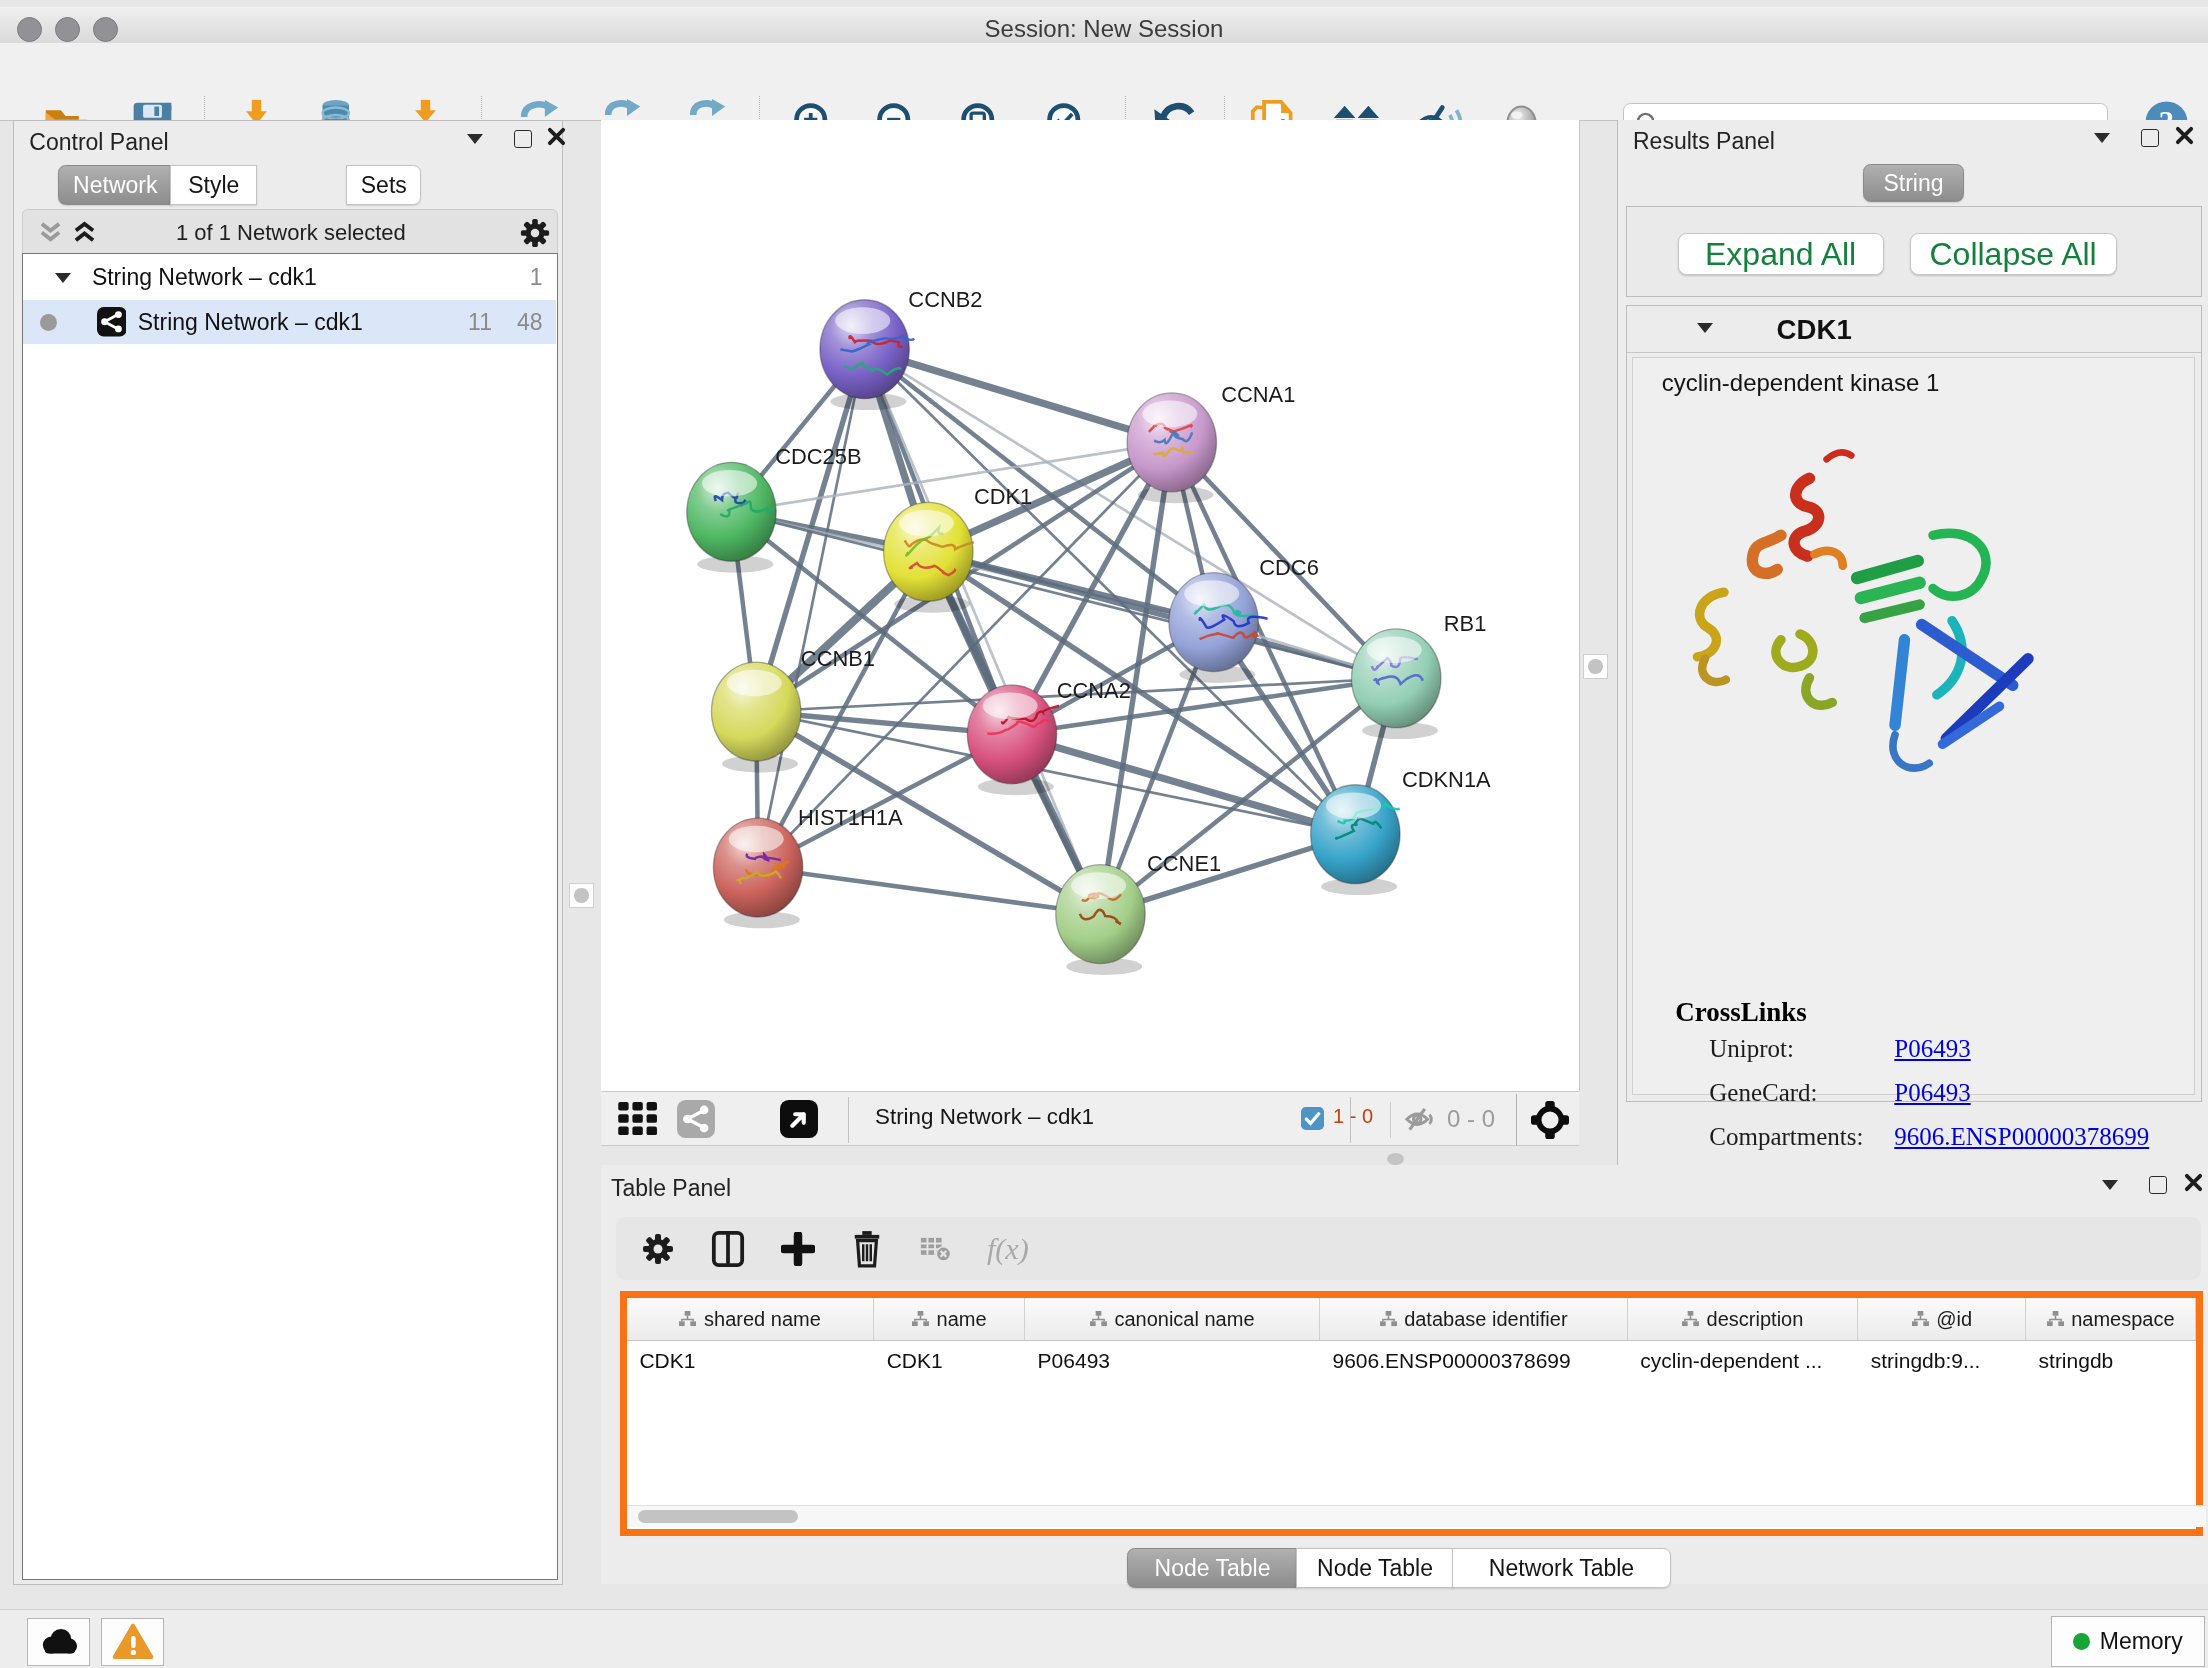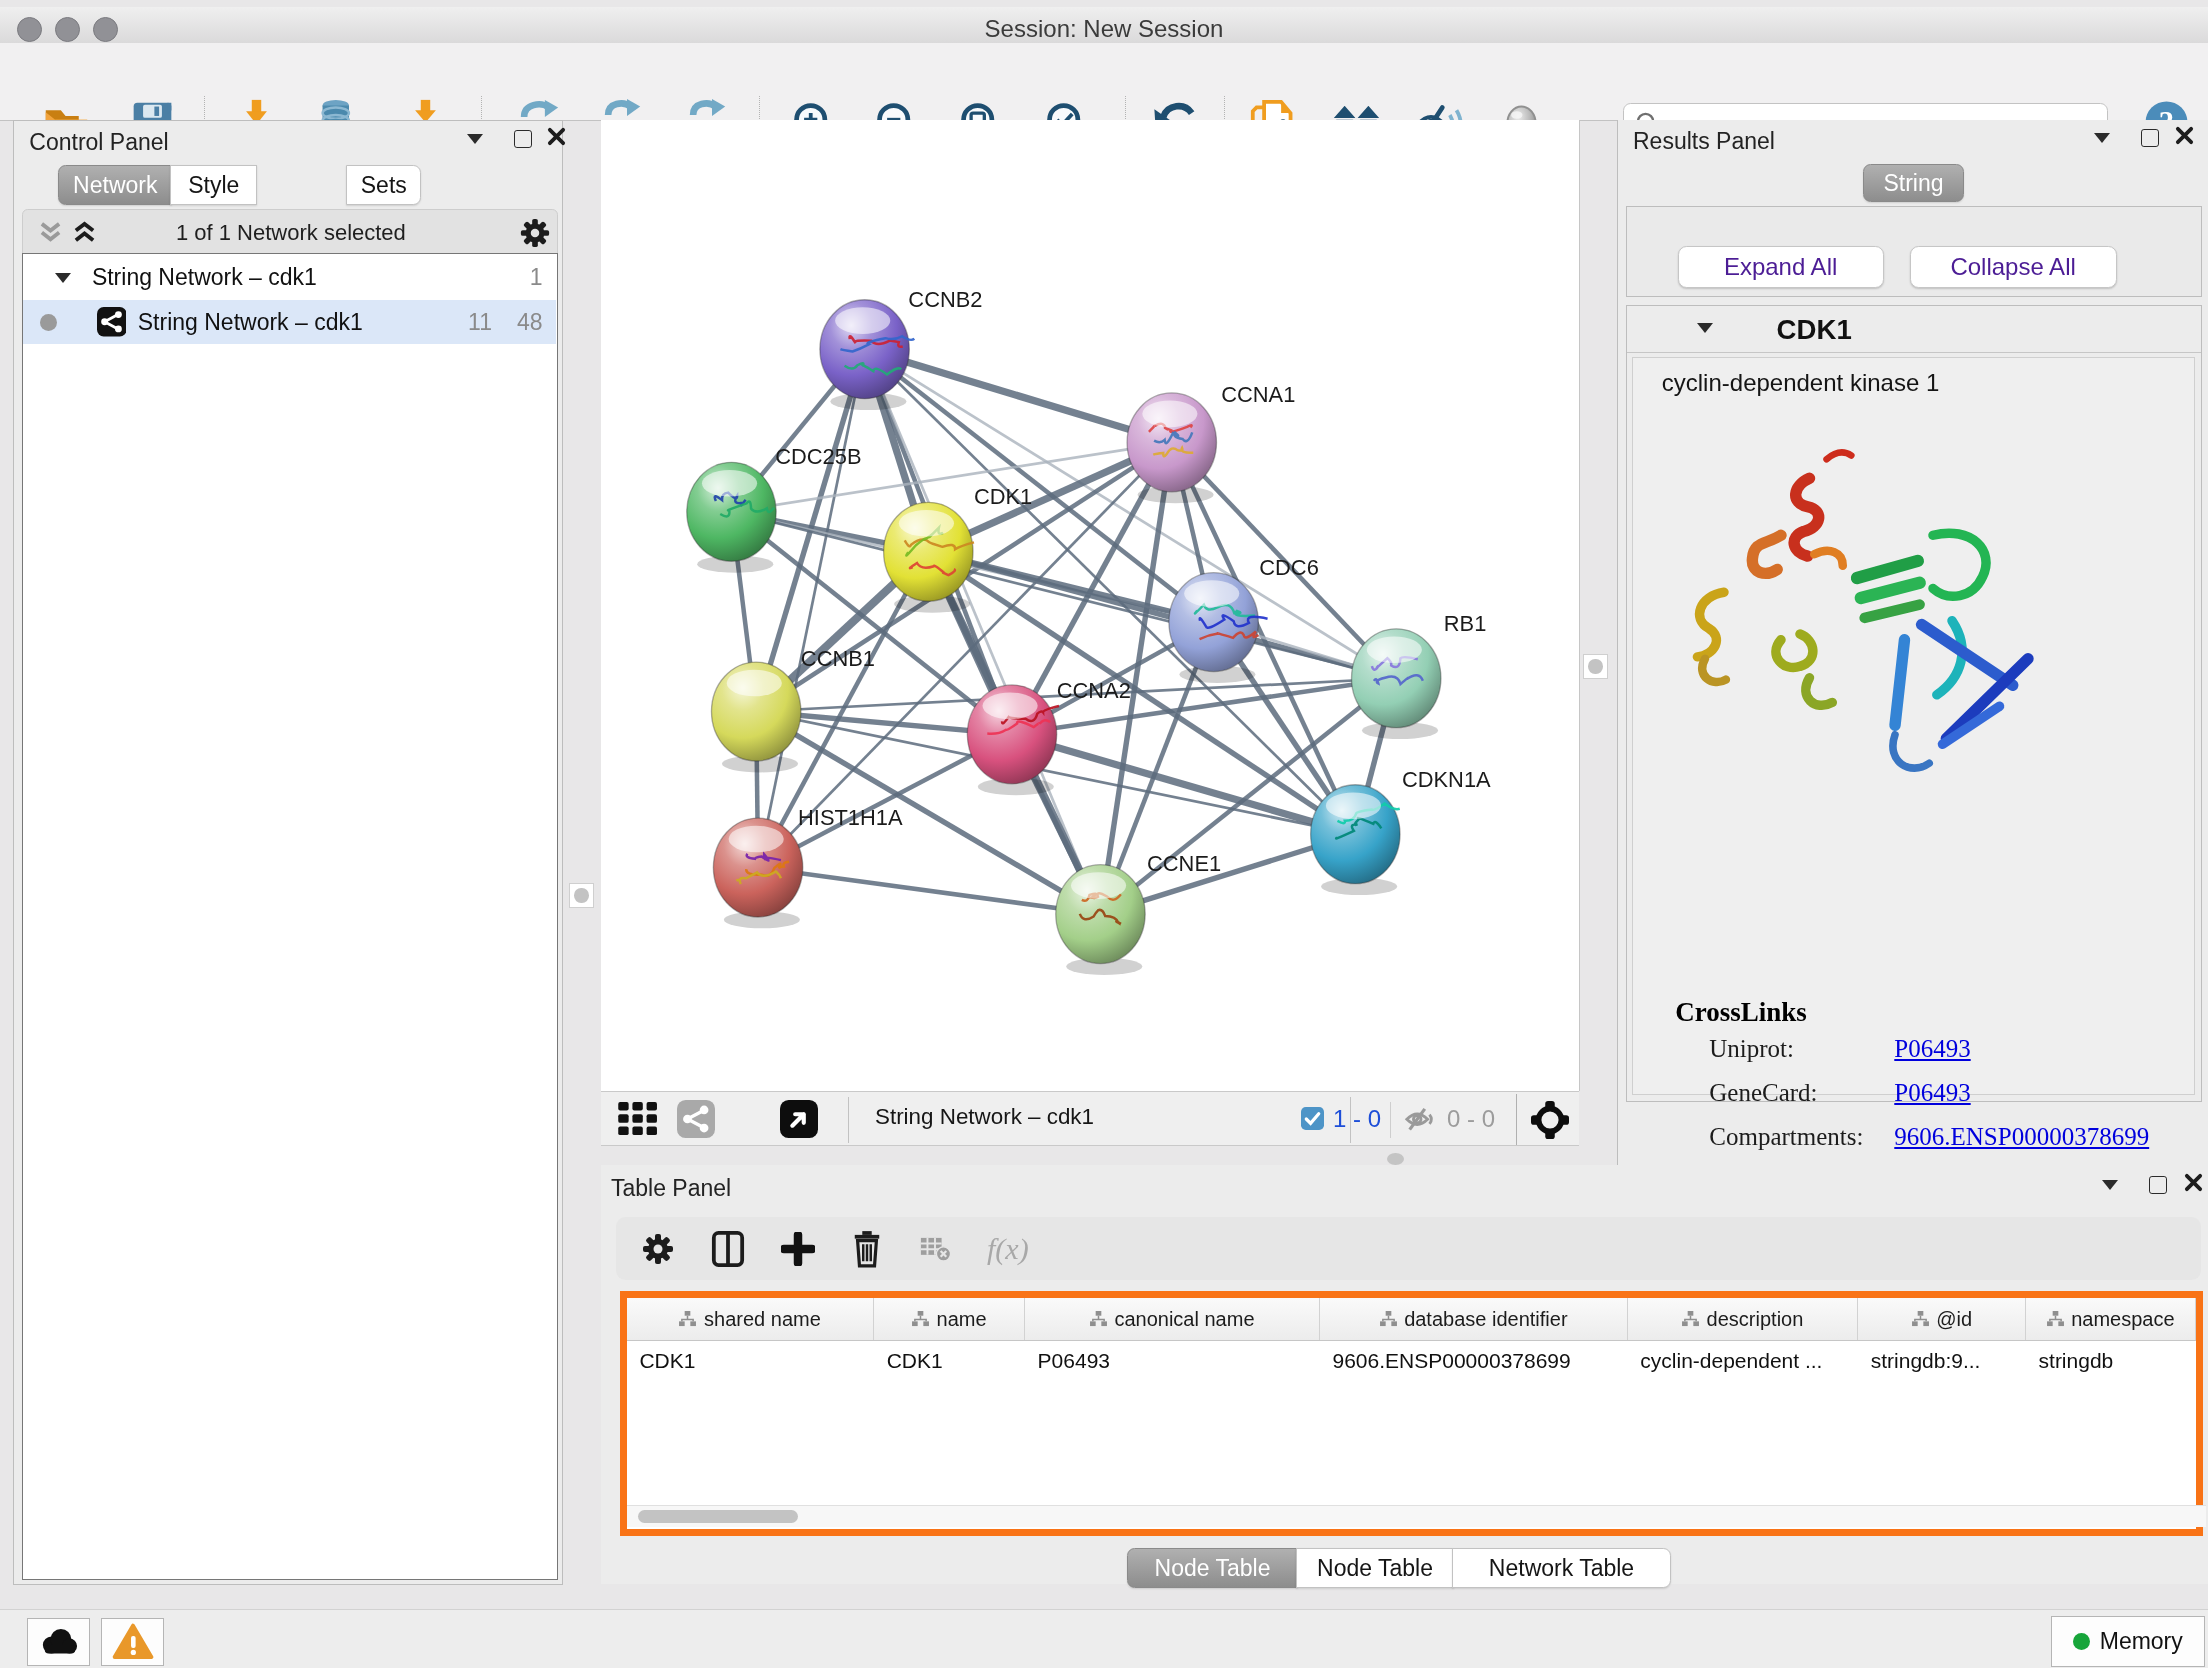--- a/index.html
+++ b/index.html
@@ -15,21 +15,21 @@
   .tbi{top:54px;width:53px;height:53px;display:flex;align-items:center;justify-content:center;}
   .vsep{top:53px;height:55px;border-left:1.9px dotted #b3b3b3;}
   .searchbox{left:1623px;top:60px;width:483px;height:38px;background:#fff;border:1px solid #c3c3c3;border-radius:7.6px;display:flex;align-items:center;}
   .searchbox input{border:none;outline:none;font-size:21px;flex:1;background:transparent;font-family:"Liberation Sans",sans-serif;}
   
   .ptitle{font-size:23px;color:#232323;}
   .tri-down{width:0;height:0;border-left:8.6px solid transparent;border-right:8.6px solid transparent;border-top:10.5px solid #2b2b2b;}
   .sq-btn{width:16px;height:16px;border:1.9px solid #2b2b2b;border-radius:2.9px;}
   .tab{display:flex;align-items:center;justify-content:center;font-size:23px;background:#fff;color:#151515;border:1px solid #c2c2c2;box-shadow:0 1px 1.9px rgba(0,0,0,.12);}
   .tab.sel{background:linear-gradient(#b0b0b0,#8d8d8d);color:#fff;border-color:#8a8a8a;}
-  .btn{background:#fff;border:1px solid #c6c6c6;border-radius:8.6px;font-size:24px;color:#4c1d95;display:flex;align-items:center;justify-content:center;box-shadow:0 1px 1.9px rgba(0,0,0,.18);margin-top:13px;}
+  .btn{background:#fff;border:1px solid #c6c6c6;border-radius:8.6px;font-size:32px;color:#15803d;display:flex;align-items:center;justify-content:center;box-shadow:0 1px 1.9px rgba(0,0,0,.18);}
   .link{color:#0000dd;text-decoration:underline;}
   .serif{font-family:"Liberation Serif",serif;}
   
   .cpanel{left:13.3px;top:120px;width:550px;height:1465px;background:#ececec;border:1px solid #bdbdbd;box-sizing:border-box;}
   .subbar{left:21px;top:207px;width:536px;height:45px;background:#e2e2e2;border:1px solid #cdcdcd;border-radius:5.7px 5.7px 0 0;box-sizing:border-box;}
   .treebox{left:21px;top:252px;width:536px;height:1327px;background:#fff;border:1.9px solid #767676;box-sizing:border-box;}
   .trow{left:0;width:533px;height:44px;display:flex;align-items:center;font-size:23px;color:#111;}
   .graynum{color:#8a8a8a;font-size:23px;}
   
   .canvas{left:601px;top:120px;width:978px;height:971px;background:#fff;border-right:1px solid #c6c6c6;}
@@ -592,21 +592,21 @@
         </svg>
     </div>
     <div class="abs nb-sep" style="left:247px;top:4.8px;height:46px;"></div>
     <div class="abs" style="left:274px;top:12.4px;font-size:22.4px;color:#161616;">String Network – cdk1</div>
     <div class="abs" style="left:700px;top:15px;">
       <svg width="23" height="23" viewBox="0 0 24 24">
           <rect width="24" height="24" rx="5" fill="#4d94c7"></rect>
           <path d="M5.5 12.5 l4.5 4.5 l8.5 -10" stroke="#fff" stroke-width="3.4" fill="none" stroke-linecap="round"></path>
         </svg>
     </div>
-    <div class="abs" style="left:732px;top:13.3px;font-size:24px;color:#1d4ed8;">1 - 0</div>
+    <div class="abs" style="left:732px;top:13.3px;font-size:20px;color:#c2410c;">1 - 0</div>
     <div class="abs" style="left:789px;top:9.5px;height:36px;border-left:1px solid #cecece;"></div>
     <div class="abs" style="left:803px;top:13.3px;">
       <svg width="34" height="28.5" viewBox="0 0 36 30">
           <path d="M3 15 Q14 4 25 15 Q14 26 3 15z" fill="none" stroke="#9a9a9a" stroke-width="3"></path>
           <circle cx="14" cy="15" r="4" fill="none" stroke="#9a9a9a" stroke-width="3"></circle>
           <path d="M6 26 L22 4" stroke="#9a9a9a" stroke-width="3.4"></path>
           <path d="M27 10 q4 5 0 10" fill="none" stroke="#9a9a9a" stroke-width="3"></path>
         </svg>
     </div>
     <div class="abs" style="left:846px;top:13.3px;font-size:24px;color:#9c9c9c;">0 - 0</div>

